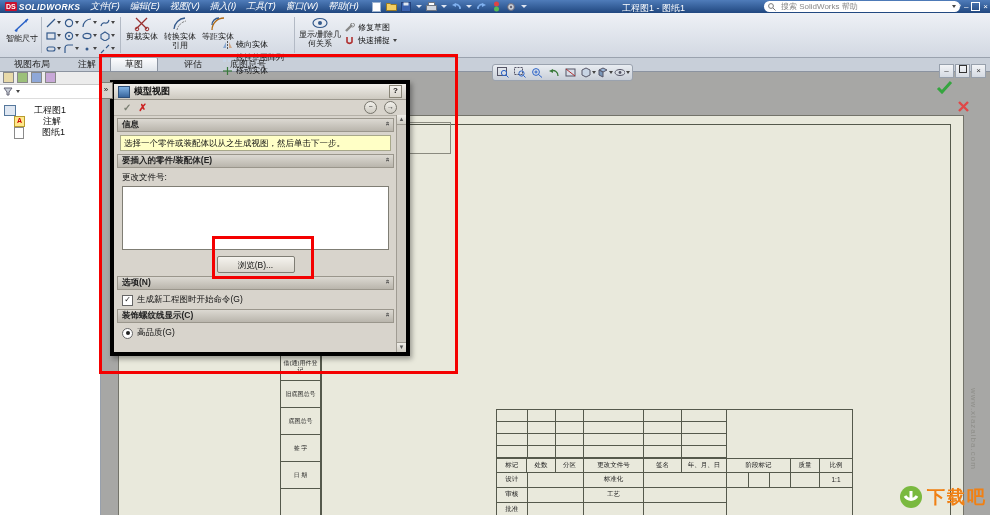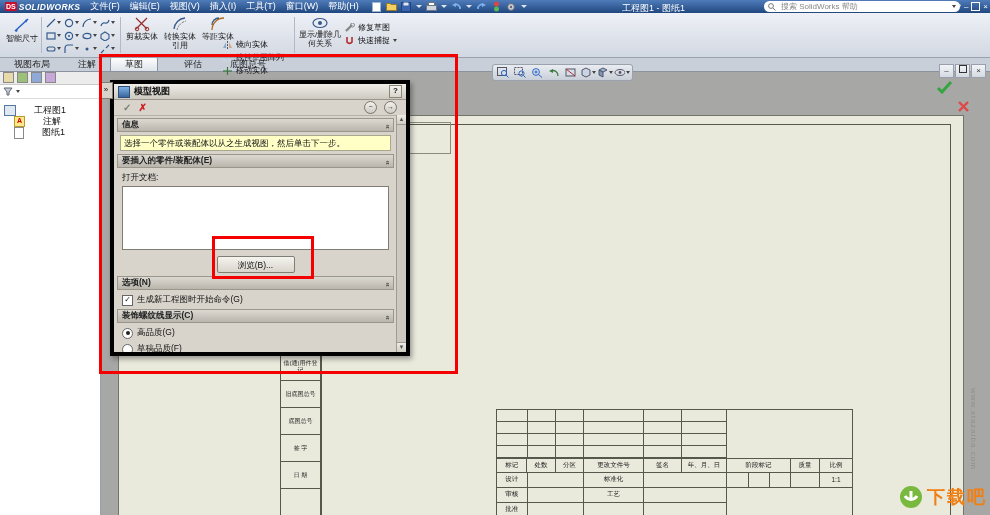--- a/index.html
+++ b/index.html
@@ -8,21 +8,21 @@
 
   
   .titlebar{position:absolute;left:0;top:0;width:990px;height:13px;
     background:linear-gradient(#4f7cba,#20477f);color:#fff;font-size:9px;
     display:flex;align-items:center;z-index:10;}
   .logo{display:flex;align-items:center;gap:2px;padding:0 5px;white-space:nowrap;}
   .logo-mark{background:#c8102e;color:#fff;font-weight:bold;font-size:7px;line-height:9px;
     padding:0 1px;border-radius:1px;}
   .logo-text{font-weight:bold;font-style:italic;letter-spacing:.3px;font-size:8.5px;}
   .menubar{display:flex;}
-  .menu-item{padding:0 5px;cursor:default;}
+  .menu-item{padding:0 5px;cursor:default;font-style:italic;}
   .qtoolbar{display:flex;align-items:center;gap:2px;margin-left:6px;}
   .qbtn{width:13px;height:11px;display:flex;align-items:center;justify-content:center;}
   .caret{width:0;height:0;border-left:3px solid transparent;border-right:3px solid transparent;
     border-top:3px solid #dfe6f2;margin:0 1px;}
   .doc-title{position:absolute;left:622px;top:2px;font-size:9px;color:#fff;white-space:nowrap;}
   .search{position:absolute;right:30px;top:1px;width:188px;height:11px;background:#fff;
     border-radius:6px;display:flex;align-items:center;padding:0 4px;gap:3px;}
   .search input{border:none;outline:none;flex:1;font-size:8px;color:#444;height:9px;
     font-family:"Liberation Sans",sans-serif;background:transparent;}
   .search input::placeholder{color:#888;}
@@ -135,21 +135,21 @@
   .pm-circ{width:11px;height:11px;border:1px solid #77756c;border-radius:50%;
     background:linear-gradient(#f2f0eb,#cfccc3);font-size:7px;line-height:10px;text-align:center;color:#333;}
   .pm-circ.first{margin-left:auto;}
   .pm-scroll{position:absolute;top:31px;bottom:0;right:0;width:9px;background:#cdc9c1;
     border-left:1px solid #a09c93;}
   .pm-sarr{height:9px;background:linear-gradient(#efede8,#cfccc3);border-bottom:1px solid #a09c93;
     font-size:6px;text-align:center;line-height:8px;color:#555;}
   .pm-sarr.bot{position:absolute;bottom:0;left:0;right:0;border-top:1px solid #a09c93;border-bottom:none;}
   .pm-body{position:absolute;left:0;top:31px;right:9px;bottom:0;overflow:hidden;}
   .sec-h{height:12px;margin:3px 3px 0;background:linear-gradient(#dcd9d2,#b9b5ac);
-    border:1px solid #9a968c;display:flex;align-items:flex-end;padding:0 4px;font-size:8.5px;
+    border:1px solid #9a968c;display:flex;align-items:flex-start;padding:0 4px;font-size:8.5px;
     font-weight:bold;color:#222;}
   .chev{margin-left:auto;display:inline-block;transform:rotate(-90deg);font-size:8px;color:#444;}
   .msg{margin:3px 6px;background:#ffffc6;border:1px solid #a8a88a;padding:2px 3px;
     font-size:8.5px;line-height:10px;}
   .open-label{margin:4px 8px 2px;}
   .listbox{margin:0 8px;height:62px;background:#fff;border:1px solid #7f7d74;}
   .browse{display:block;margin:6px auto 2px;width:78px;height:17px;
     background:linear-gradient(#f5f3ee,#d9d5cc);border:1px solid #7f7d74;border-radius:2px;
     font-size:8.5px;text-align:center;line-height:15px;color:#111;}
   .opt-row{display:flex;gap:4px;margin:4px 8px 2px;align-items:center;}
@@ -619,21 +619,21 @@
       <div class="sec-h">
         <span>信息</span>
         <span class="chev">»</span>
       </div>
       <div class="msg">选择一个零件或装配体以从之生成视图，然后单击下一步。</div>
 
       <div class="sec-h">
         <span>要插入的零件/装配体(E)</span>
         <span class="chev">»</span>
       </div>
-      <div class="open-label">打开文档:</div>
+      <div class="open-label">更改文件号:</div>
       <div class="listbox"></div>
       <button class="browse">浏览(B)...</button>
 
       <div class="sec-h">
         <span>选项(N)</span>
         <span class="chev">»</span>
       </div>
       <div class="opt-row">
         <span class="chk">✓</span>
         <span>生成新工程图时开始命令(G)</span>
@@ -641,24 +641,20 @@
 
       <div class="sec-h">
         <span>装饰螺纹线显示(C)</span>
         <span class="chev">»</span>
       </div>
       <div class="opt-row">
         <span class="rad">
             <span class="dot"></span>
           </span>
         <span>高品质(G)</span>
-      </div>
-      <div class="opt-row">
-        <span class="rad"></span>
-        <span>草稿品质(F)</span>
       </div>
     </div>
     <div class="pm-scroll">
       <div class="pm-sarr">▲</div>
       <div class="pm-sarr bot">▼</div>
     </div>
   </div>
 
   <div class="red1"></div>
   <div class="red2"></div>

